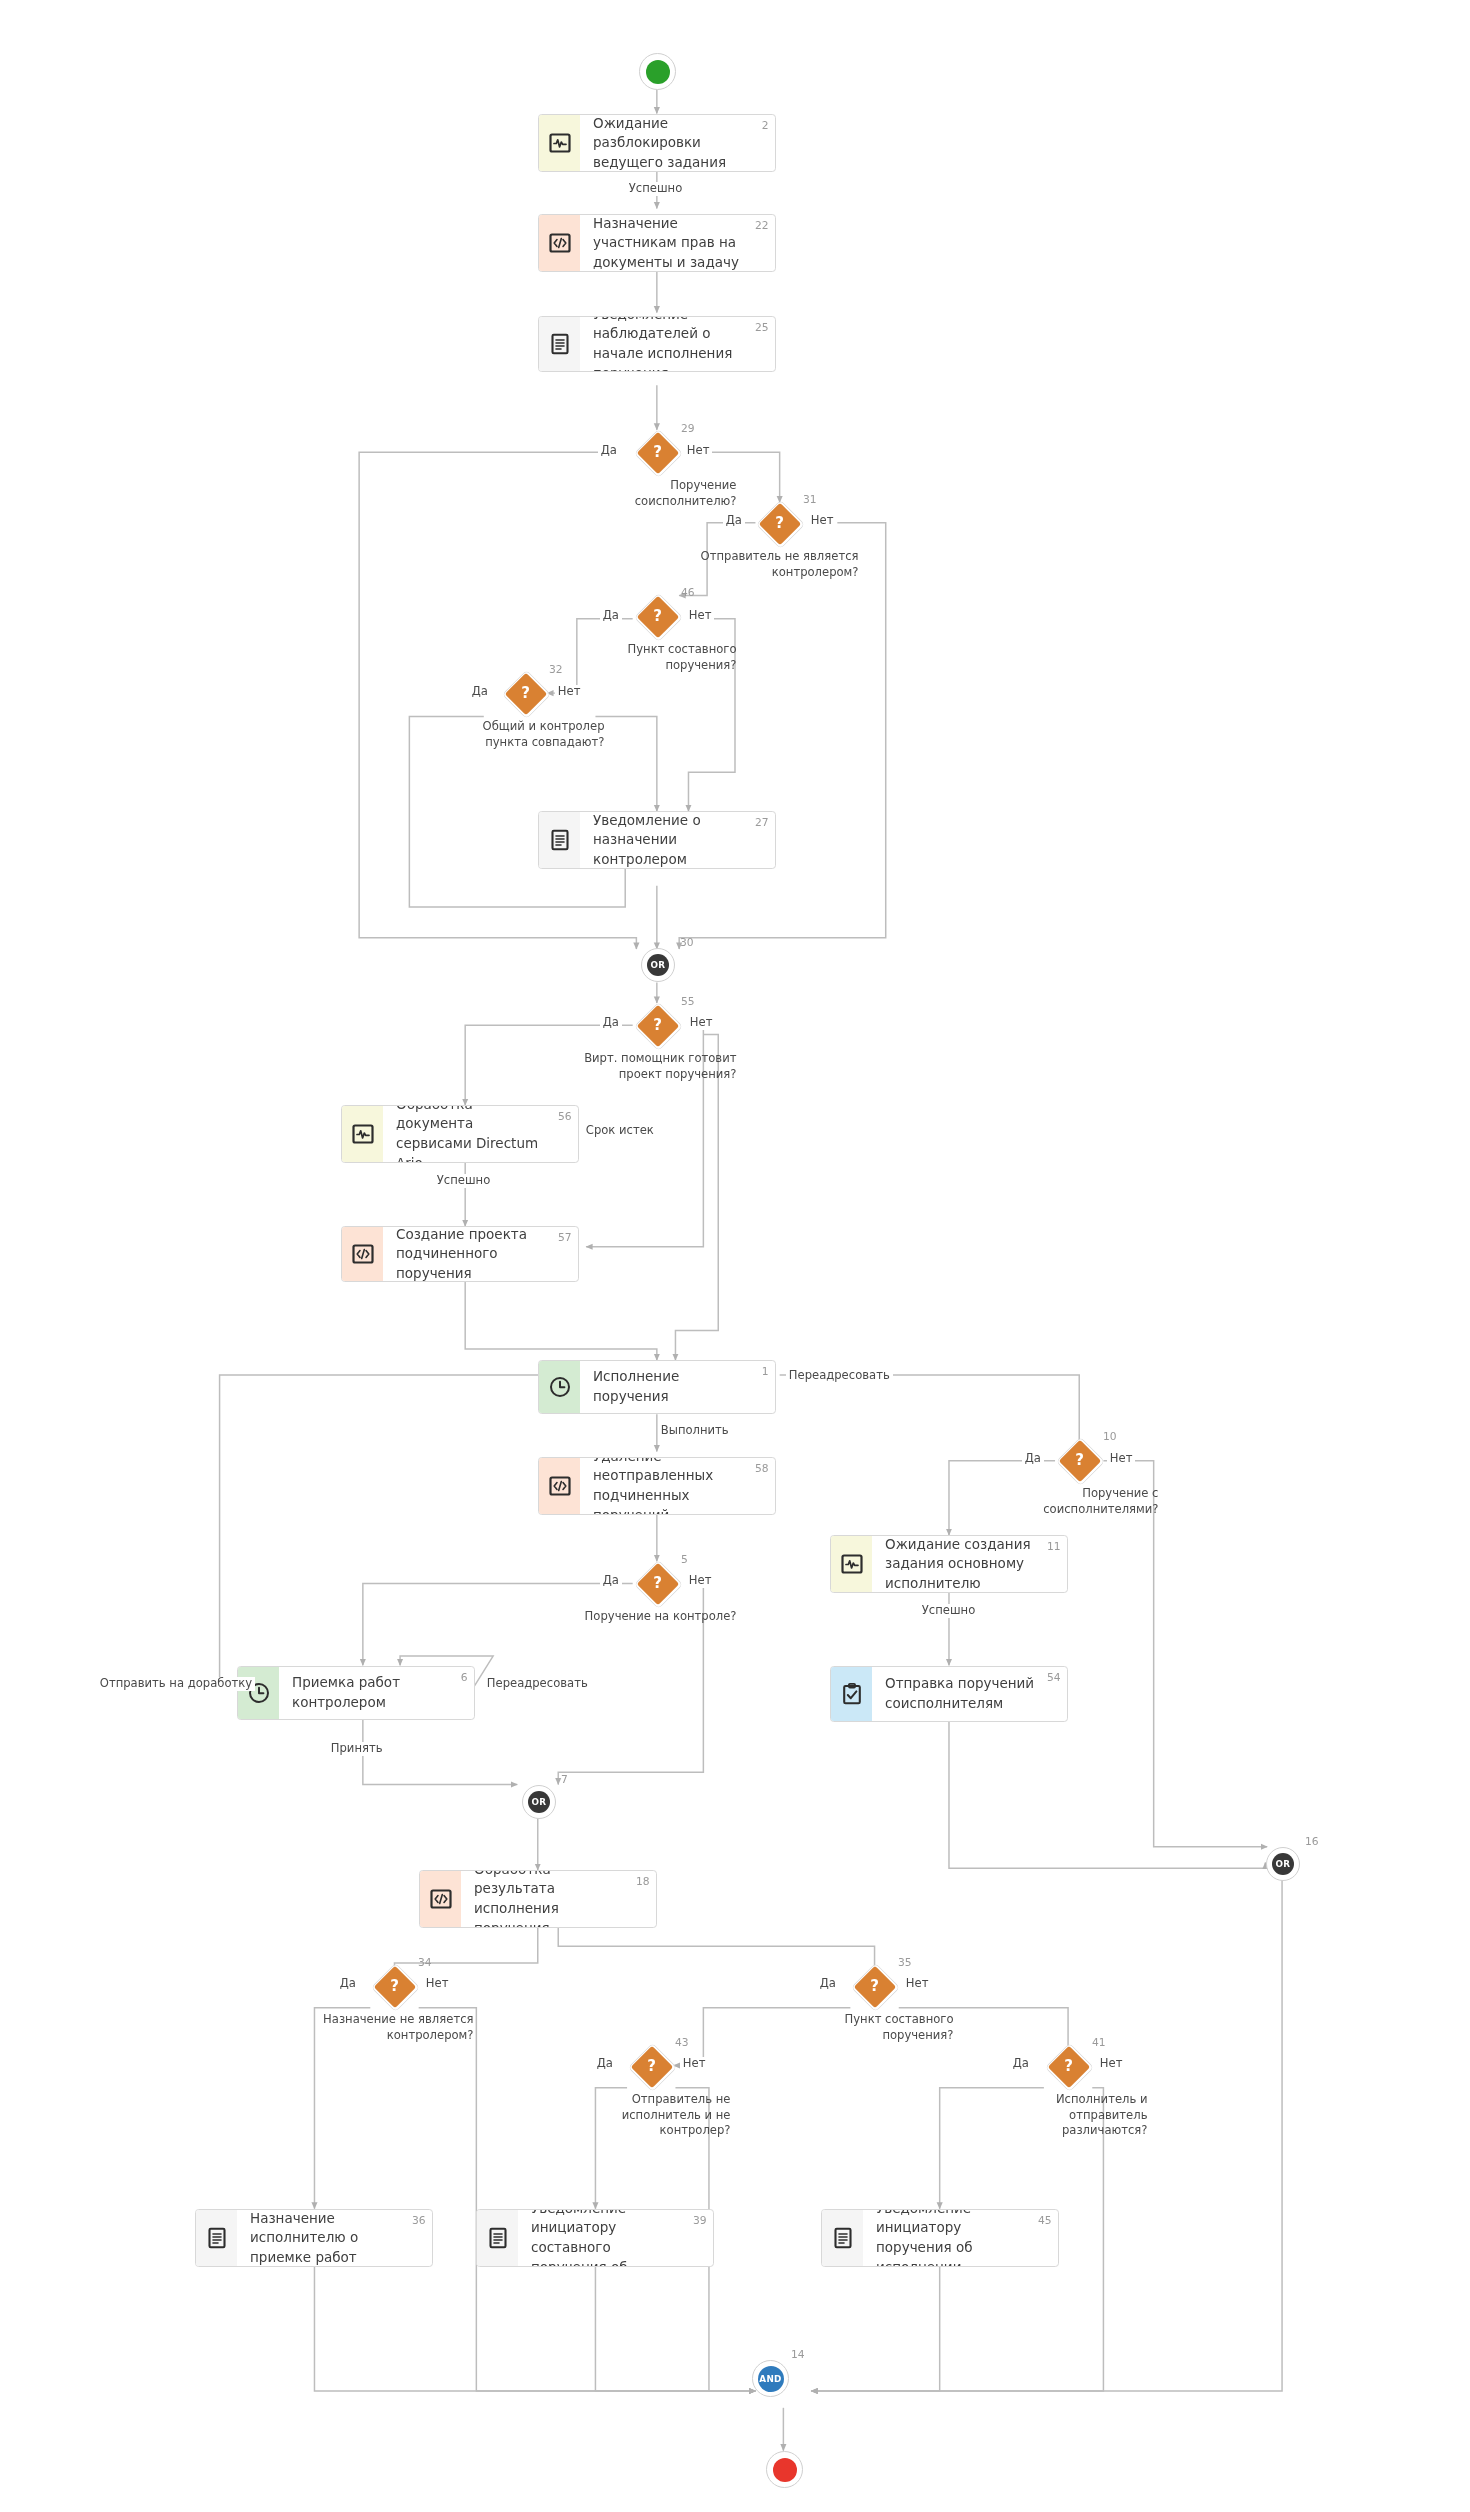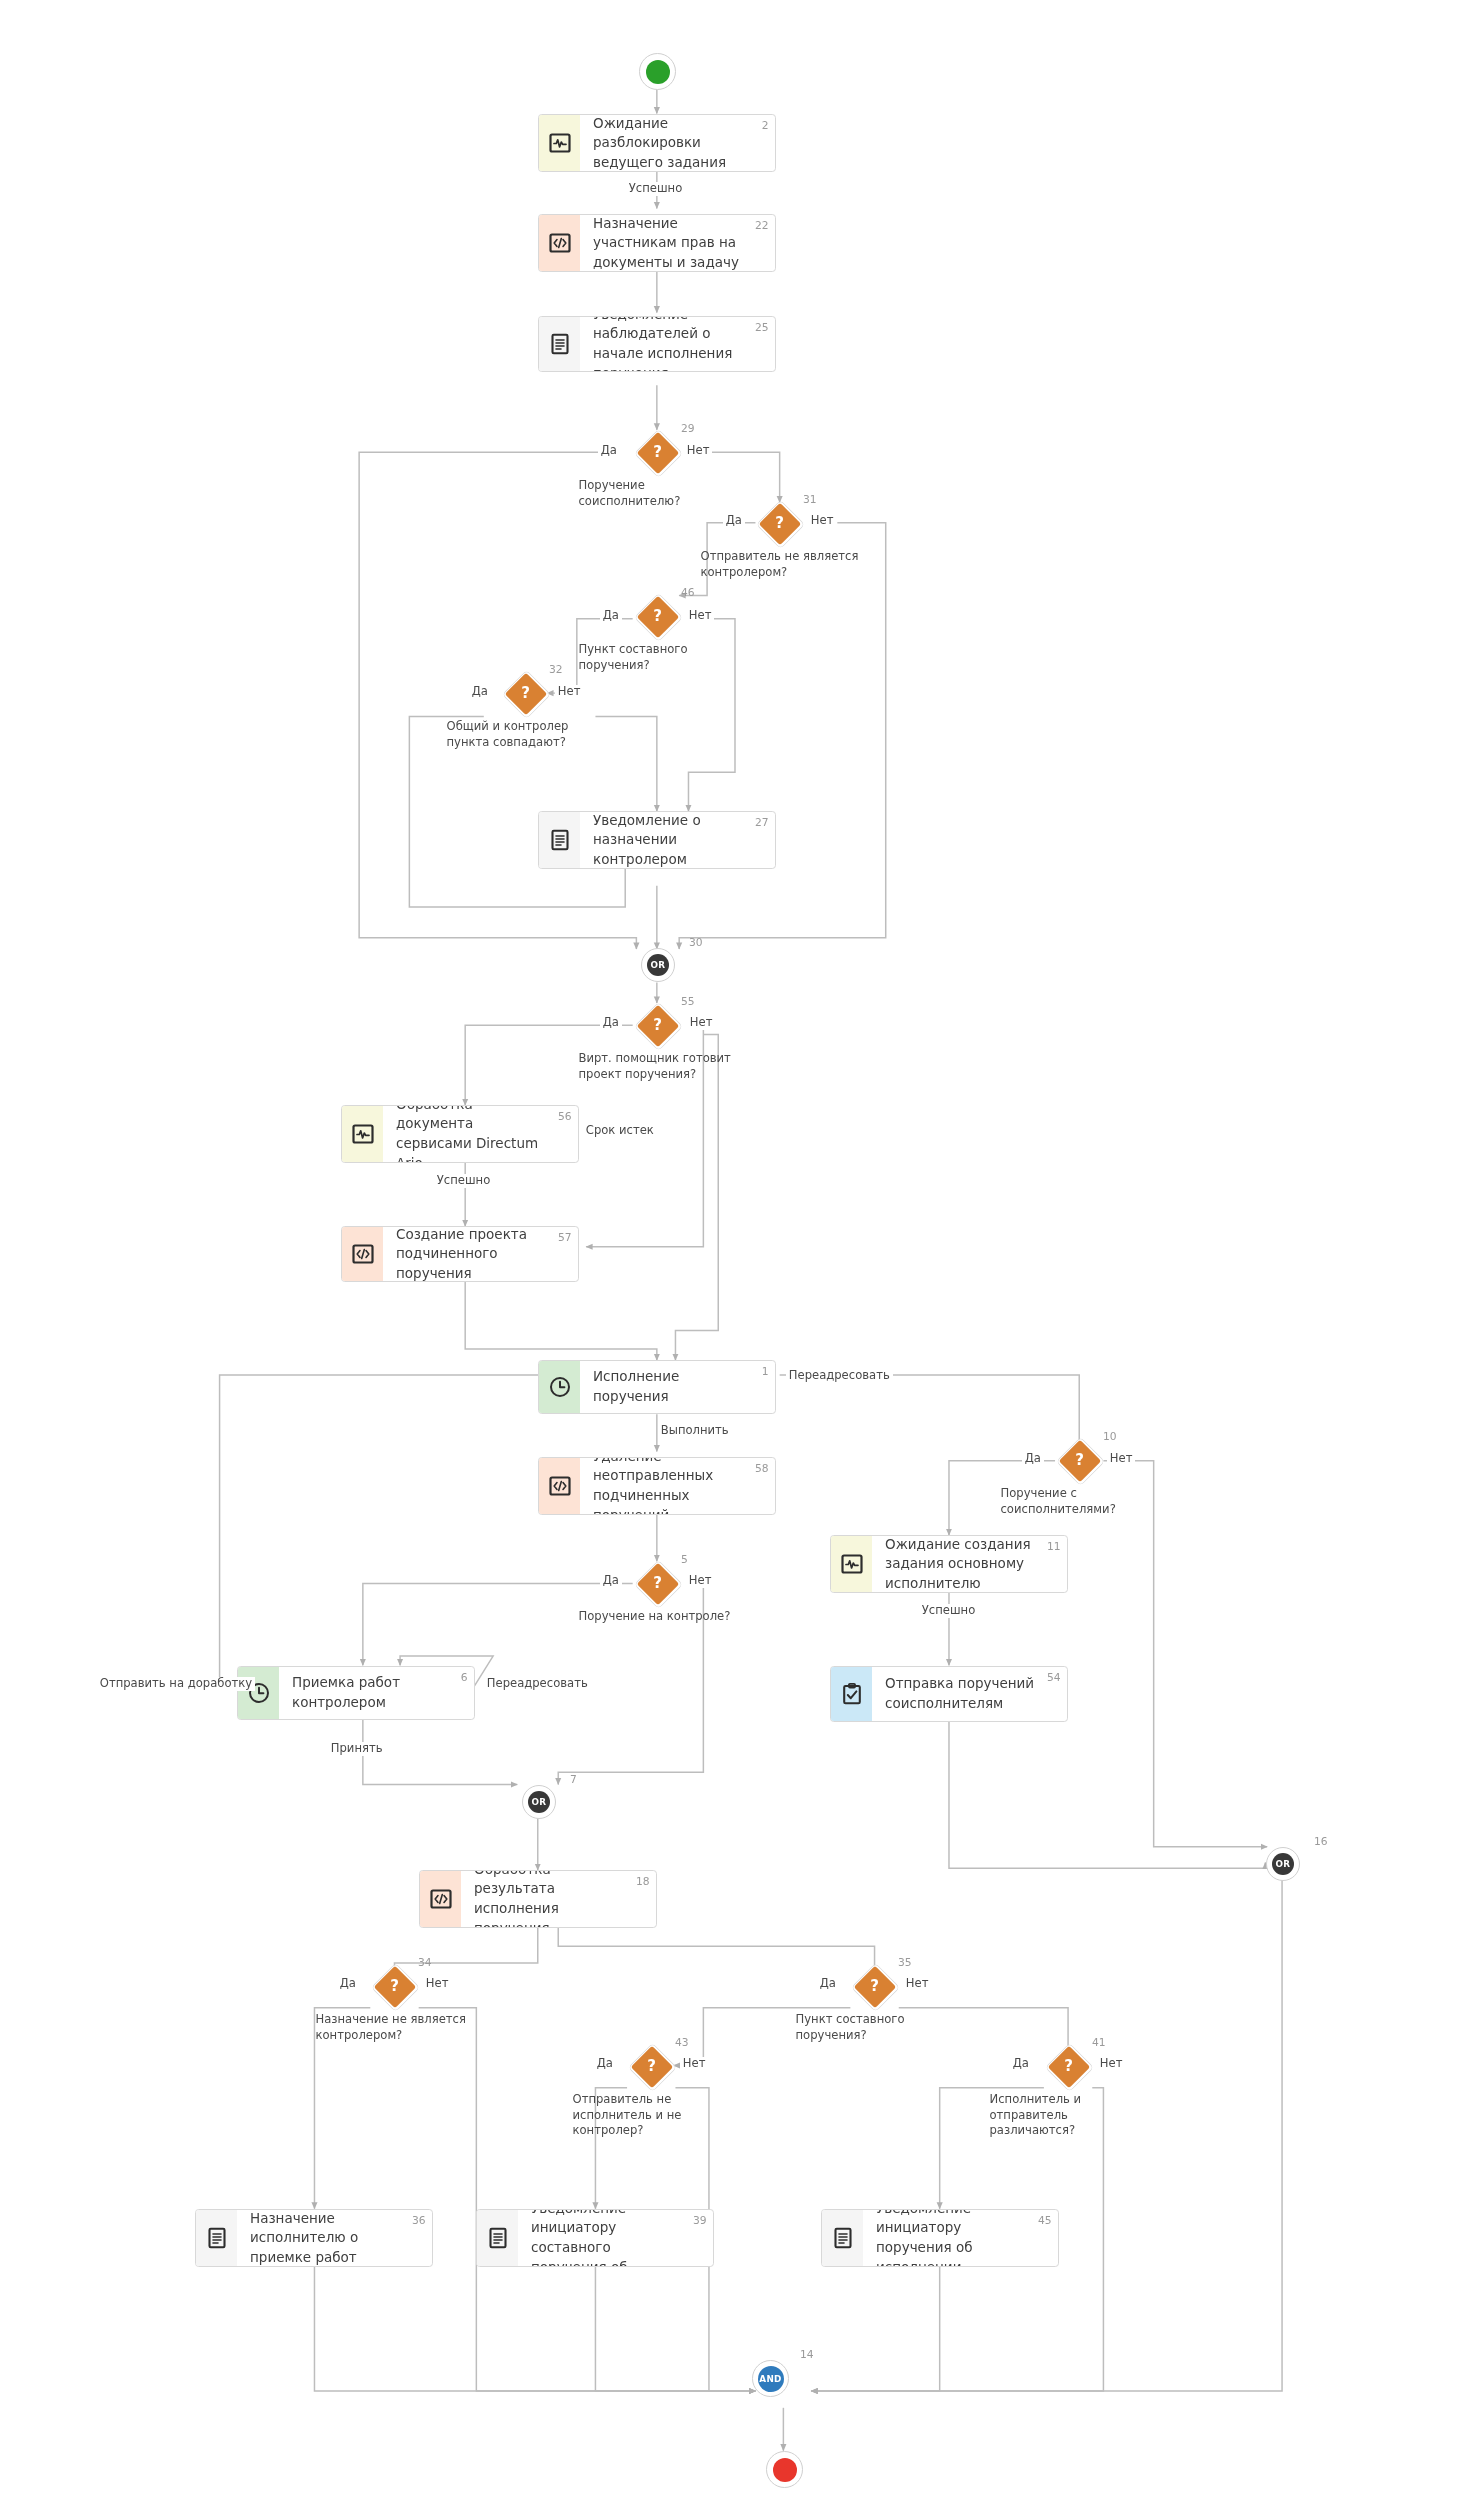--- a/index.html
+++ b/index.html
@@ -37,32 +37,32 @@
        background:#d98132;transform:rotate(45deg);border-radius:2.8px;}
   .gw .ring{position:absolute;left:0;top:0;width:31px;height:31px;margin:5.6px;
        border:1.9px solid #ffffff;transform:rotate(45deg);border-radius:3.7px;
        box-shadow:0 0 0 0.9px #dcdcdc;}
   .gw .qm{position:absolute;left:0;top:0;width:43px;height:43px;
        display:flex;align-items:center;justify-content:center;
        color:#fff;font-size:15px;font-weight:bold;line-height:1;}
   .gw .gnum{position:absolute;top:-9.3px;left:45px;font-size:10.7px;color:#9a9a9a;
        white-space:nowrap;}
   .gw .gcap{position:absolute;top:47px;left:50%;transform:translateX(-50%);
-       width:158px;text-align:left;font-size:11.6px;line-height:1.35;
+       width:158px;text-align:right;font-size:11.6px;line-height:1.35;
        color:#4a4a4a;}
 
   
   .merge{position:absolute;width:32px;height:32px;border-radius:50%;
        background:#fff;border:0.9px solid #d0d0d0;
        display:flex;align-items:center;justify-content:center;}
   .merge .inner{width:22px;height:22px;border-radius:50%;
        background:#383838;color:#fff;font-size:8.8px;font-weight:bold;
        display:flex;align-items:center;justify-content:center;letter-spacing:0.3px;}
   .merge.and .inner{background:#2f7bbd;}
-  .merge .mnum{position:absolute;top:-13px;left:47px;font-size:10.7px;color:#9a9a9a;}
+  .merge .mnum{position:absolute;top:-13px;left:38px;font-size:10.7px;color:#9a9a9a;}
 
   
   .event{position:absolute;width:35px;height:35px;border-radius:50%;
        background:#fff;border:0.9px solid #d0d0d0;
        display:flex;align-items:center;justify-content:center;}
   .event .dot{width:24px;height:24px;border-radius:50%;}
   .event.start .dot{background:#2aa02a;}
   .event.end .dot{background:#e8362c;}
 
   

